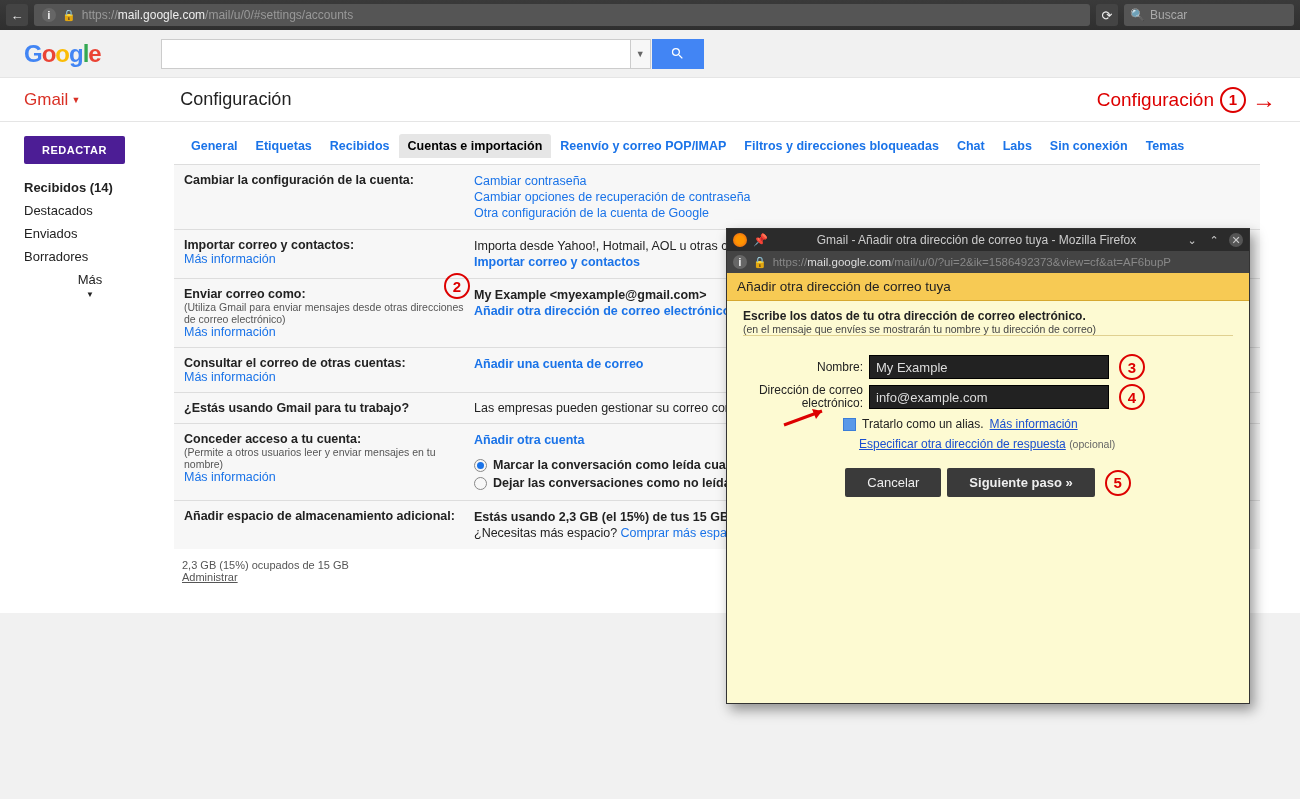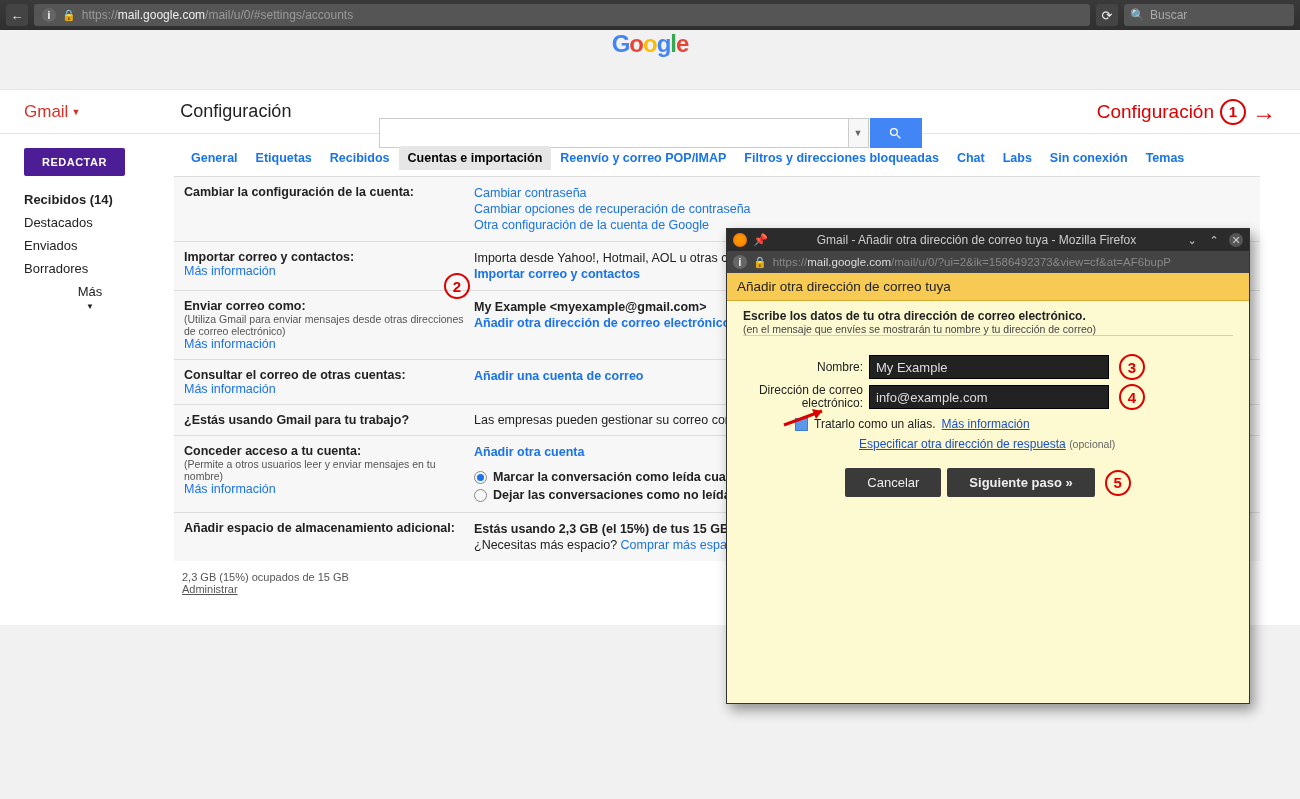--- a/index.html
+++ b/index.html
@@ -7,21 +7,21 @@
 
   
   .browser-bar { height: 30px; background: linear-gradient(#3a3a3a, #2f2f2f); display: flex; align-items: center; padding: 0 6px; gap: 6px; color: #ccc; font-size: 12px; }
   .bb-btn { width: 22px; height: 22px; border-radius: 3px; background: #444; display:flex;align-items:center;justify-content:center;color:#eee;font-size:13px; }
   .bb-url { flex: 1; height: 22px; background: #555; border-radius: 3px; display: flex; align-items: center; padding: 0 8px; gap: 6px; color: #ccc; }
   .bb-url .light { color:#999; }
   .bb-url .dark { color:#eee; }
   .bb-search { width: 170px; height: 22px; background: #555; border-radius: 3px;display:flex;align-items:center;padding:0 6px;gap:5px;color:#aaa; }
 
   
-  .g-header { background: #f1f1f1; height: 60px; display:flex; align-items:center; padding: 0 24px; gap: 60px; border-bottom:1px solid #e5e5e5;flex-direction:column;}
+  .g-header { background: #f1f1f1; height: 48px; display:flex; align-items:center; padding: 0 24px; gap: 60px; border-bottom:1px solid #e5e5e5;}
   .g-logo { font-size: 24px; font-weight: bold; letter-spacing:-1px; }
   .g-logo .b{color:#4285F4;} .g-logo .r{color:#EA4335;} .g-logo .y{color:#FBBC05;} .g-logo .g{color:#34A853;}
   .g-search-wrap { display:flex; }
   .g-search { width: 470px; height: 30px; border:1px solid #ccc; background:#fff; }
   .g-search-dd { width:20px; height:30px; border:1px solid #ccc; border-left:none; background:#f7f7f7; display:flex;align-items:center;justify-content:center;font-size:9px;color:#666;}
   .g-search-btn { width: 52px; height: 30px; background: #4285F4; display:flex;align-items:center;justify-content:center;margin-left:1px; }
   .g-search-btn svg{width:15px;height:15px;fill:#fff;}
 
   
   .sub-header { background:#fff; height:44px; border-bottom:1px solid #e5e5e5; display:flex; align-items:center; padding: 0 24px; justify-content:space-between;}
@@ -76,21 +76,21 @@
   .pop-url .light{color:#888;} .pop-url .dark{color:#ddd;}
 
   .pop-head { background:#f7ca54; padding:6px 10px; font-weight:normal; font-size:13.5px; color:#222; border-bottom:1px solid #d6a830;}
   .pop-body { padding: 8px 16px 14px 16px; font-size:12px; color:#222;}
   .pop-instr { font-weight:bold; font-size:12px;}
   .pop-sub { font-size:10.5px; color:#444; margin-bottom:18px; border-bottom:1px solid #e0d090; }
 
   .form-row { display:flex; align-items:center; gap:6px; margin: 4px 0;}
   .form-label { width: 120px; text-align:right; font-size:12px;}
   .form-input { width: 240px; height:24px; background:#222; color:#ddd; border:1px solid #000; padding: 0 6px; font-size:13px;}
-  .alias-row { display:flex; align-items:center; gap:6px; margin-left: 52px; padding:3px 0;}
+  .alias-row { display:flex; align-items:center; gap:6px; margin-left: 100px; padding:3px 0;}
   .alias-check { width:13px;height:13px;border:1px solid #3b7dd8;background:#5a99e8;display:inline-block;}
   .alias-link { color:#1a4fcf; text-decoration:underline; cursor:pointer;}
   .spec-row { margin-left:116px; padding:3px 0;}
   .opt { color:#666; font-size:10.5px;}
 
   .pop-btns { display:flex; gap:6px; justify-content:center; margin-top:14px;}
   .pop-btn { background:#3a3a3a; color:#eee; border:none; padding:7px 22px; font-size:13px; cursor:pointer; border-radius:2px;}
   .pop-btn.primary { font-weight:bold;}
 
   .info-icon{width:14px;height:14px;border-radius:50%;background:#666;color:#fff;font-size:10px;display:inline-flex;align-items:center;justify-content:center;font-weight:bold;}

